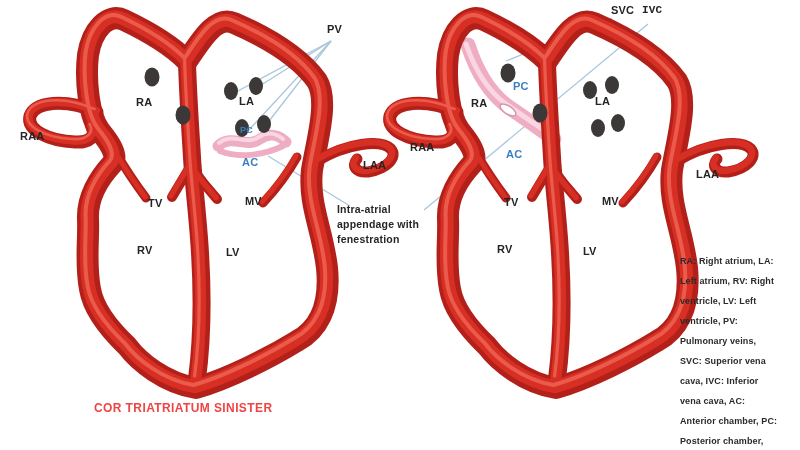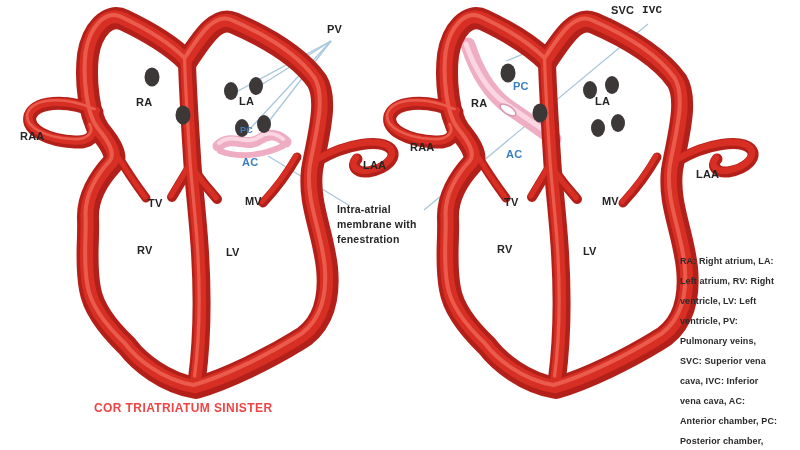--- a/index.html
+++ b/index.html
@@ -139,21 +139,21 @@
   <span class="lbl" style="left:239px;top:96px;">LA</span>
   <span class="lbl" style="left:20px;top:131px;">RAA</span>
   <span class="lbl blue small" style="left:240px;top:126px;">PC</span>
   <span class="lbl blue" style="left:242px;top:157px;">AC</span>
   <span class="lbl" style="left:148px;top:198px;">TV</span>
   <span class="lbl" style="left:245px;top:196px;">MV</span>
   <span class="lbl" style="left:363px;top:160px;">LAA</span>
   <span class="lbl" style="left:137px;top:245px;">RV</span>
   <span class="lbl" style="left:226px;top:247px;">LV</span>
 
-  <div class="annotation" style="left:337px;top:202px;width:94px;">Intra-atrial membrane with fenestration</div>
+  <div class="annotation" style="left:337px;top:202px;width:94px;">Intra-atrial appendage with fenestration</div>
 
   <div class="caption" style="left:94px;top:402px;width:176px;">COR TRIATRIATUM SINISTER</div>
 
   <span class="lbl" style="left:605px;top:5px;margin-left:6px;">SVC</span>
   <span class="lbl" style="left:642px;top:5px;font-family:Liberation Mono, monospace;">IVC</span>
   <span class="lbl blue" style="left:513px;top:81px;">PC</span>
   <span class="lbl" style="left:471px;top:98px;">RA</span>
   <span class="lbl" style="left:595px;top:96px;">LA</span>
   <span class="lbl blue" style="left:506px;top:149px;">AC</span>
   <span class="lbl" style="left:410px;top:142px;">RAA</span>

